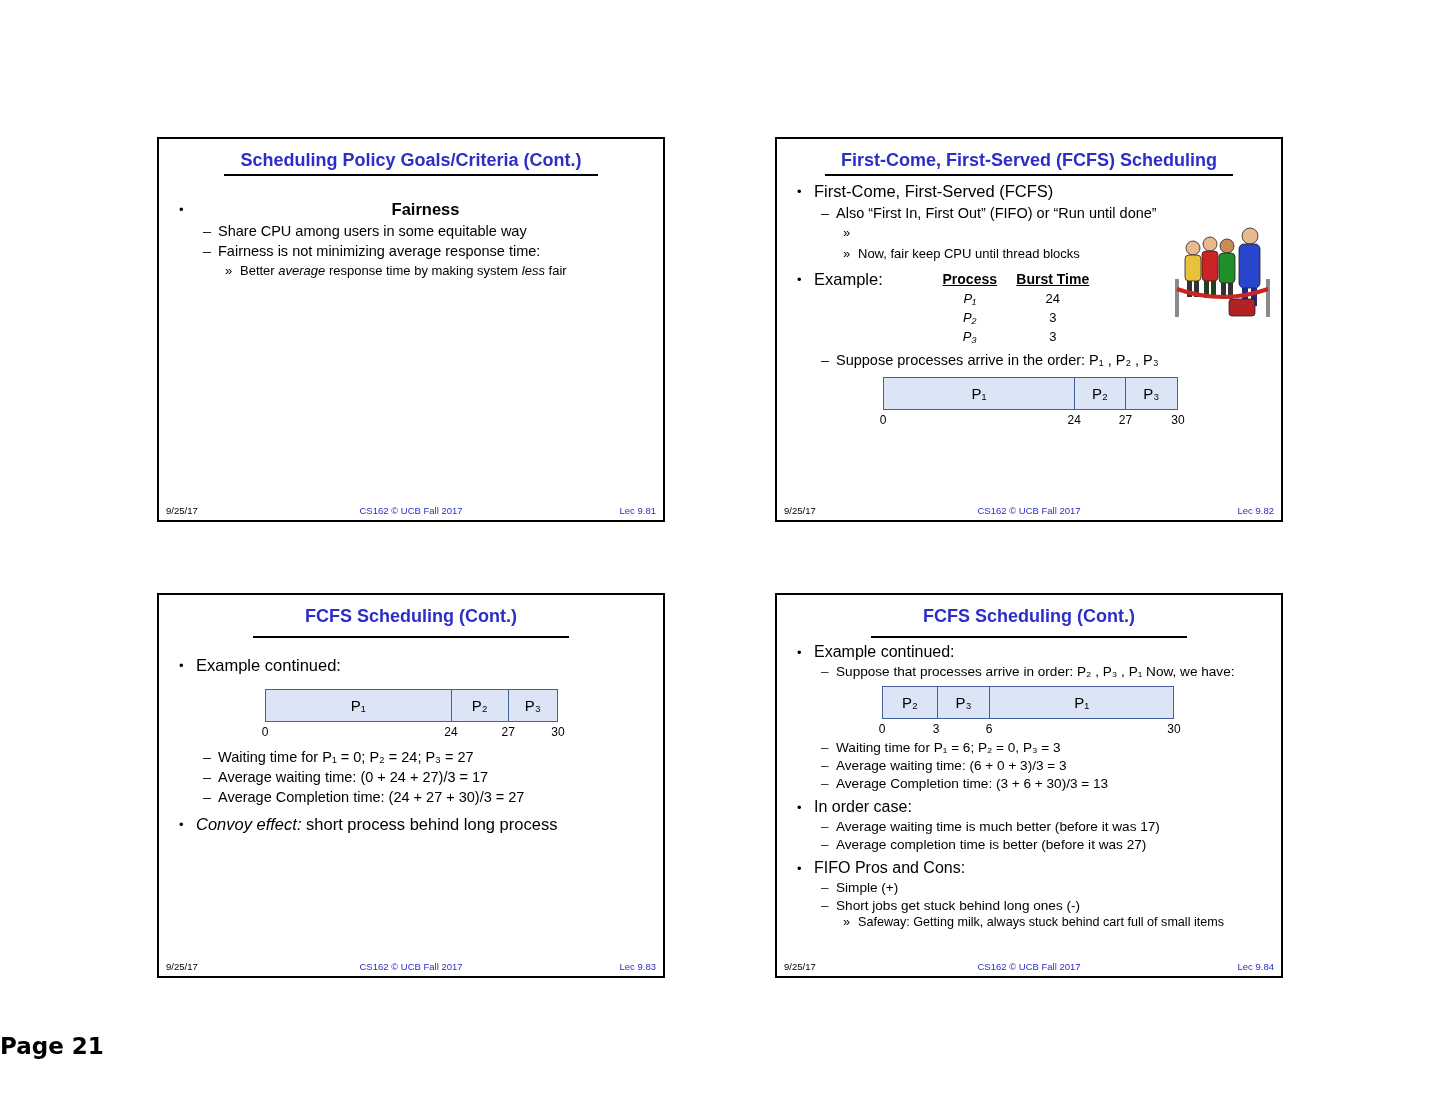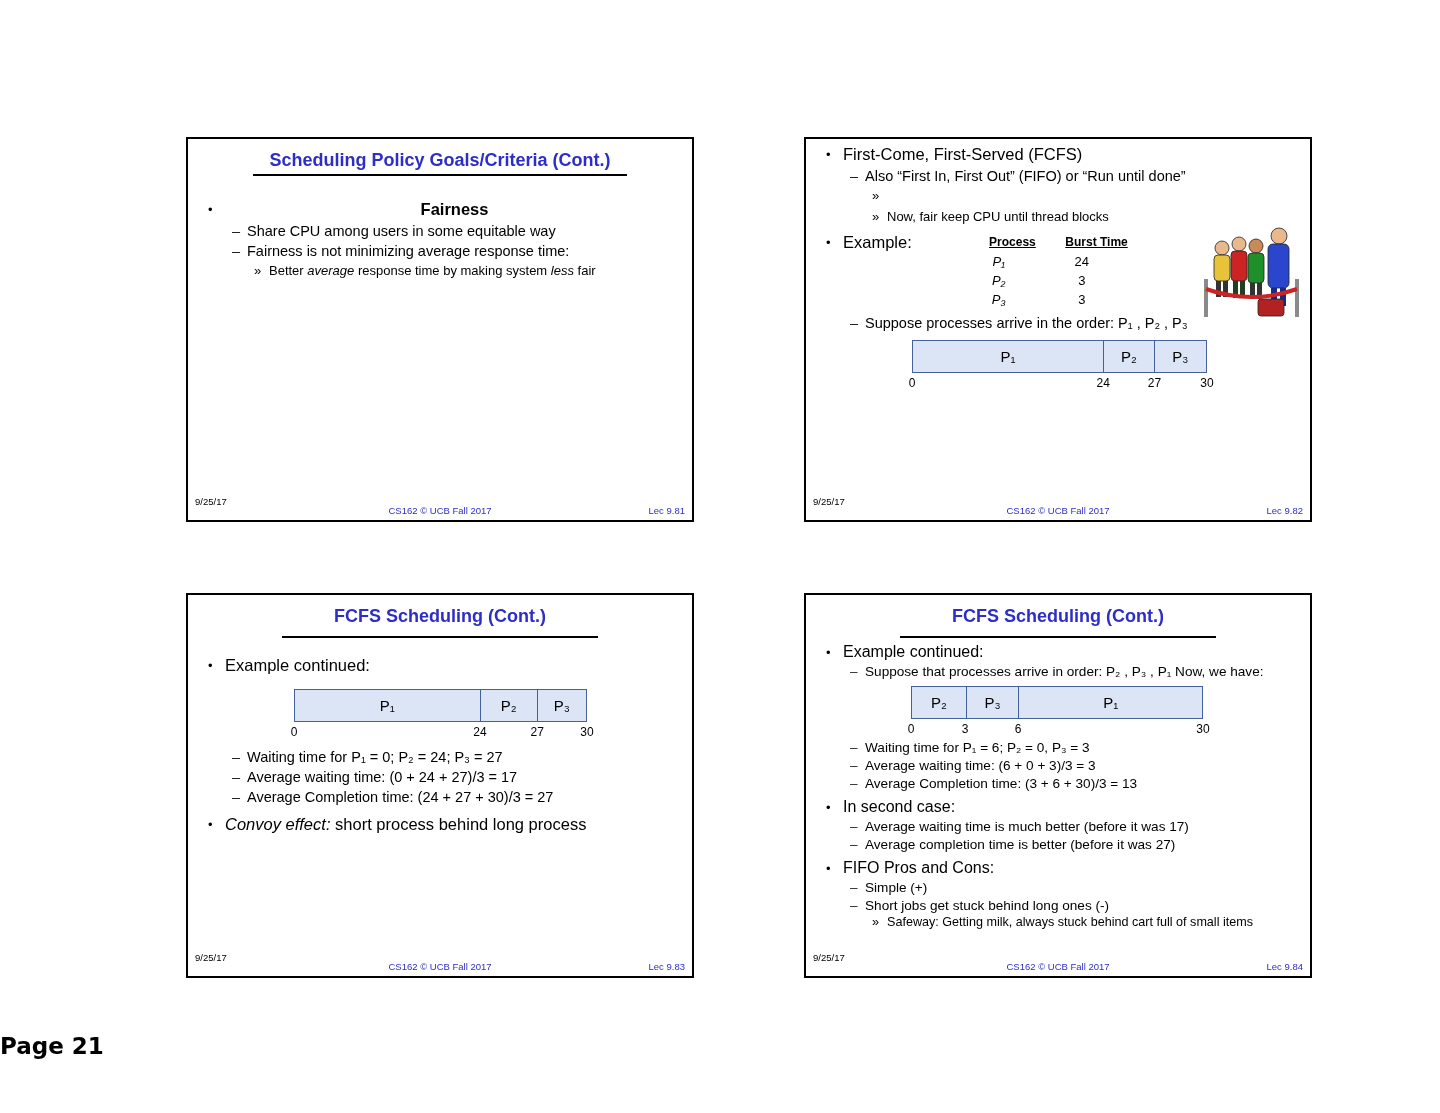--- a/index.html
+++ b/index.html
@@ -4,21 +4,21 @@
 <style>
   * { margin:0; padding:0; box-sizing:border-box; }
   html,body { background:#ffffff; }
   body {
     width:1440px; height:1113px; position:relative;
     font-family:"Liberation Sans","DejaVu Sans",sans-serif;
     color:#000;
   }
   .slide {
     position:absolute; width:508px; height:385px;
-    border:2px solid #000; background:#fff; overflow:hidden;margin-left:29px;
+    border:2px solid #000; background:#fff; overflow:hidden;
   }
   #slide1 { left:157px; top:137px; }
   #slide2 { left:775px; top:137px; }
   #slide3 { left:157px; top:593px; }
   #slide4 { left:775px; top:593px; }
 
   .slide-title { text-align:center; margin-top:11px; font-size:18px; font-weight:bold; color:#2d2dc8; }
   .slide-title .tspan { display:inline-block; border-bottom:2px solid #000; padding:0 16px 3px; }
   #slide3 .slide-title .tspan, #slide4 .slide-title .tspan { padding:0 52px 9px; }
 
@@ -36,31 +36,31 @@
 
   #slide4 .l1 { margin-top:7px; font-size:16px; }
   #slide4 .l2 { font-size:13.6px; margin-top:3px; }
   #slide4 .l3 { font-size:12.6px; margin-top:2px; }
 
   .bold { font-weight:bold;text-align:center; }
   em { font-style:italic; }
 
   
   .slide-footer { position:absolute; left:0; right:0; bottom:3px; height:14px; font-size:9.5px; }
-  .f-date { position:absolute; left:7px; bottom:10px; color:#000; }
+  .f-date { position:absolute; left:7px; bottom:1px; color:#000; }
   .f-course { position:absolute; left:50%; transform:translateX(-50%); bottom:1px; color:#2d2dc8; }
   .f-lec { position:absolute; right:7px; bottom:1px; color:#2d2dc8; }
 
   
   .example-row { display:flex; }
   .ptable { margin-left:42px; font-size:14px; margin-top:9px; }
   .ptable .trow { display:flex; line-height:19px; }
   .ptable .c1 { width:74px; text-align:center; }
   .ptable .c2 { width:92px; text-align:center; }
-  .ptable .hdr .c1, .ptable .hdr .c2 { text-decoration:underline; font-weight:bold; font-size:12px;text-align:right; }
+  .ptable .hdr .c1, .ptable .hdr .c2 { text-decoration:underline; font-weight:bold; font-size:14px; }
   .ptable .body .c1 { font-style:italic; font-size:13px; }
   .ptable .body .c2 { font-size:13px; }
 
   
   .gantt { position:relative; }
   .gantt-row { display:flex; height:33px; border:1px solid #44619c; }
   .gantt-cell {
     background:#dbe5f5; border-left:1px solid #44619c;
     display:flex; align-items:center; justify-content:center;
     font-size:15px;
@@ -100,20 +100,21 @@
   </div>
 
   <footer class="slide-footer">
     <span class="f-date">9/25/17</span>
     <span class="f-course">CS162 © UCB Fall 2017</span>
     <span class="f-lec">Lec 9.81</span>
   </footer>
 </section>
 
 <section class="slide" id="slide2">
+  <h2 class="slide-title"><span class="tspan">First-Come, First-Served (FCFS) Scheduling</span></h2>
 
   <div class="li l1" style="margin-top:6px;">
     <span class="mk">•</span>
     <span class="txt">First-Come, First-Served (FCFS)</span>
   </div>
   <div class="li l2">
     <span class="mk">–</span>
     <span class="txt">Also “First In, First Out” (FIFO) or “Run until done”</span>
   </div>
   <div class="li l3">
@@ -287,21 +288,21 @@
     <span class="mk">–</span>
     <span class="txt">Average waiting time:  (6 + 0 + 3)/3 = 3</span>
   </div>
   <div class="li l2">
     <span class="mk">–</span>
     <span class="txt">Average Completion time: (3 + 6 + 30)/3 = 13</span>
   </div>
 
   <div class="li l1">
     <span class="mk">•</span>
-    <span class="txt">In second case:</span>
+    <span class="txt">In order case:</span>
   </div>
   <div class="li l2">
     <span class="mk">–</span>
     <span class="txt">Average waiting time is much better (before it was 17)</span>
   </div>
   <div class="li l2">
     <span class="mk">–</span>
     <span class="txt">Average completion time is better (before it was 27)</span>
   </div>
 

